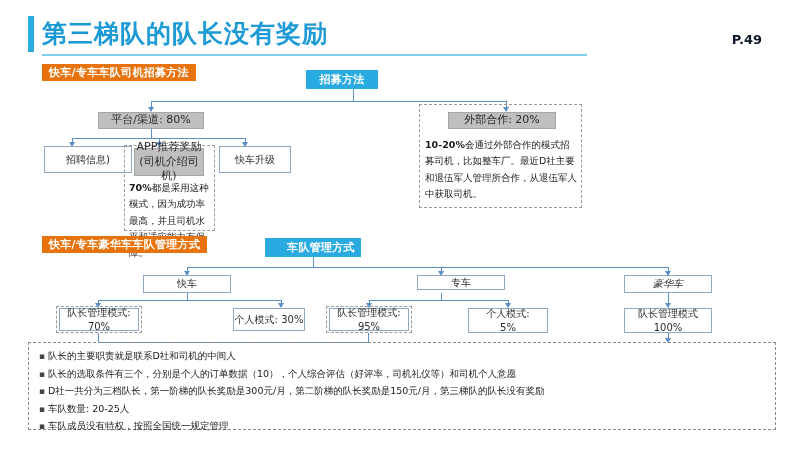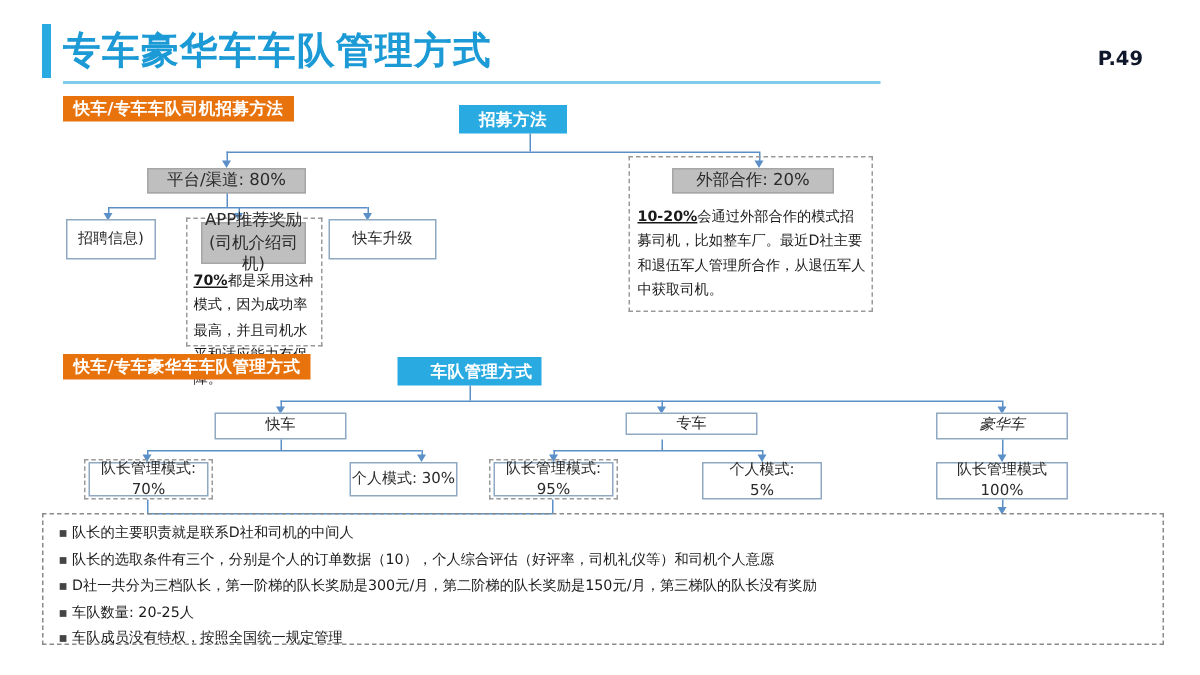--- a/index.html
+++ b/index.html
@@ -66,21 +66,21 @@
   .dashed{
     position:absolute;border:1px dashed #9a9a9a;
     box-sizing:border-box;background:transparent;
   }
 
   
   .note{
     position:absolute;font-size:9.5px;color:#1a1a1a;
     line-height:1.72;box-sizing:border-box;
   }
-  .note b{font-weight:bold;text-decoration:underline;}
+  .note b{font-weight:bold;}
 
   
   .ln-h{position:absolute;height:1px;background:#5B8FC7;}
   .ln-v{position:absolute;width:1px;background:#5B8FC7;}
   .arw{
     position:absolute;width:0;height:0;
     border-left:3.5px solid transparent;
     border-right:3.5px solid transparent;
     border-top:5px solid #5B8FC7;
   }
@@ -98,21 +98,21 @@
   .bullet-txt{
     font-size:9.5px;color:#1a1a1a;line-height:14px;white-space:nowrap;
   }
 </style>
 </head>
 <body>
 
 <div id="slide">
 
   <div class="title-bar"></div>
-  <div class="page-title">专车豪华车车队管理方式</div>
+  <div class="page-title">第三梯队的队长没有奖励</div>
   <div class="page-num">P.49</div>
   <div class="title-rule"></div>
 
   <div class="tag-orange" style="left:42px;top:64px;">快车/专车车队司机招募方法</div>
 
   <div class="box-blue" style="left:306px;top:70px;width:72px;height:19px;">招募方法</div>
 
   <div class="ln-v" style="left:353px;top:89px;height:12px;"></div>
 
   <div class="ln-h" style="left:151px;top:101px;width:355px;"></div>
@@ -127,21 +127,21 @@
 
   <div class="ln-v" style="left:151px;top:129px;height:9px;"></div>
   <div class="ln-h" style="left:72px;top:138px;width:173px;"></div>
   <div class="ln-v" style="left:72px;top:138px;height:5px;"></div>
   <div class="arw" style="left:68.5px;top:142px;"></div>
   <div class="ln-v" style="left:159px;top:138px;height:5px;"></div>
   <div class="arw" style="left:155.5px;top:142px;"></div>
   <div class="ln-v" style="left:245px;top:138px;height:5px;"></div>
   <div class="arw" style="left:241.5px;top:142px;"></div>
 
-  <div class="box-white" style="left:44px;top:146px;width:60px;height:27px;">招聘信息)</div>
+  <div class="box-white" style="left:44px;top:146px;width:88px;height:27px;">招聘信息)</div>
 
   <div class="dashed" style="left:124px;top:145px;width:91px;height:86px;"></div>
   <div class="box-gray" style="left:134px;top:148px;width:70px;height:28px;flex-direction:column;">
     <span>APP推荐奖励</span>
     <span>(司机介绍司机)</span>
   </div>
   <div class="note" style="left:129px;top:180px;width:84px;">
     <b>70%</b><span>都是采用这种模式，因为成功率最高，并且司机水平和适应能力有保障。</span>
   </div>
 

